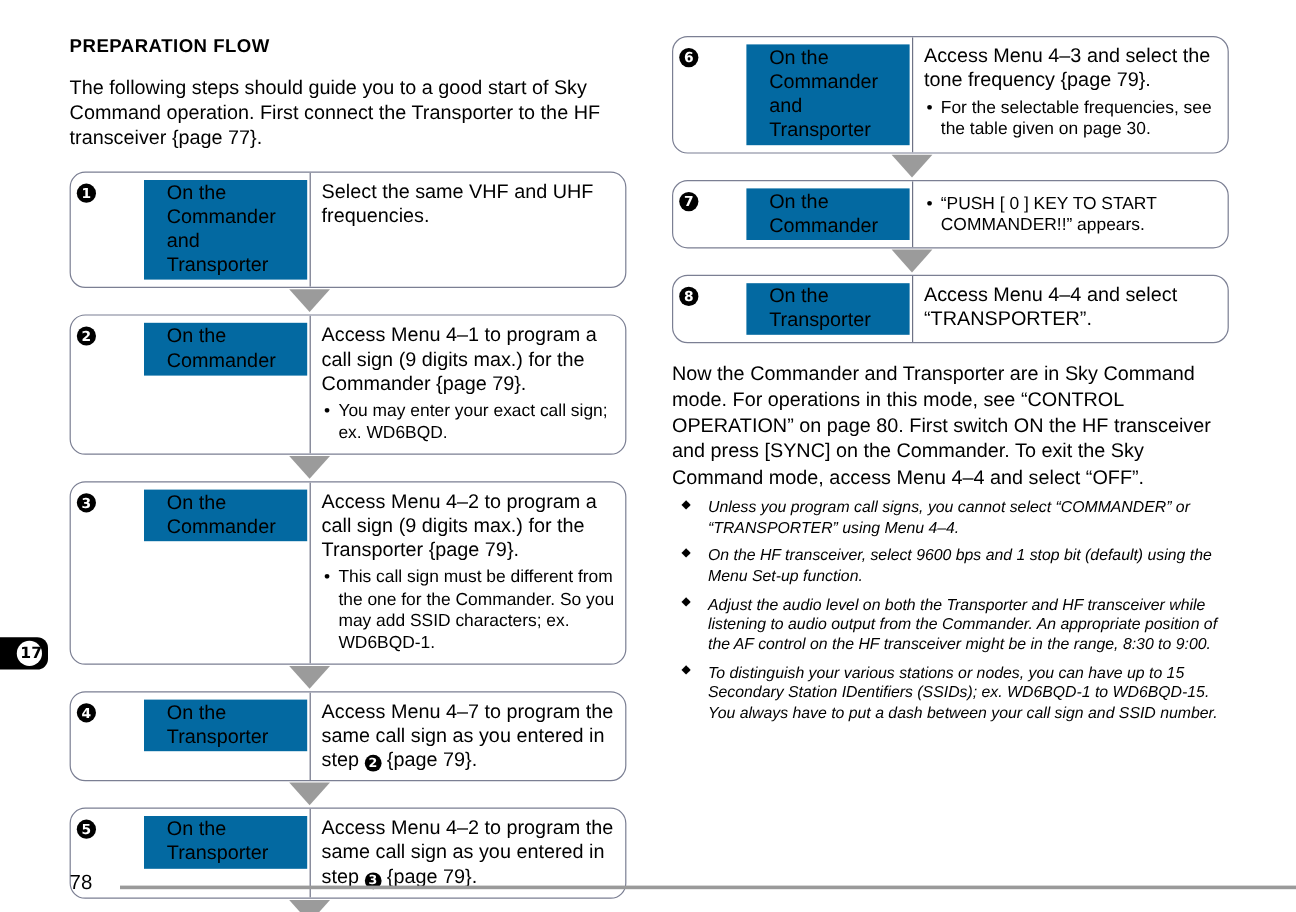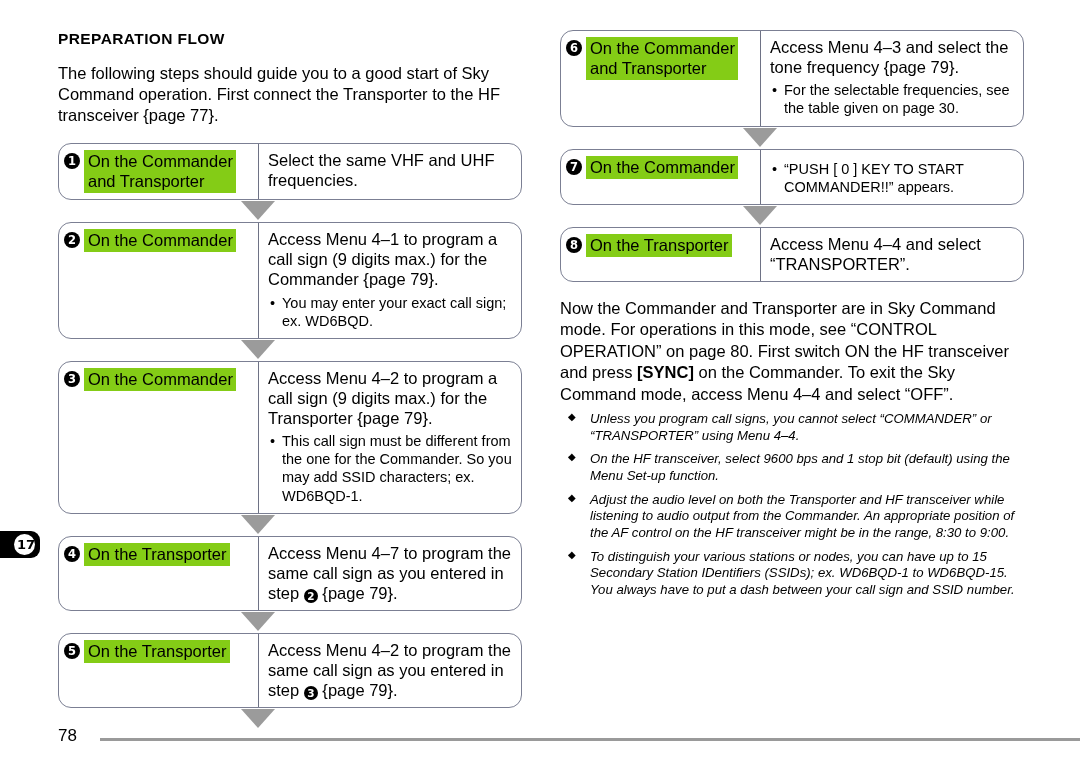--- a/index.html
+++ b/index.html
@@ -85,26 +85,27 @@
     color: #ffffff;
     font-size: 11.5px;
     font-weight: bold;
     line-height: 16px;
     text-align: center;
     margin-top: 3px;
     margin-right: 4px;
     font-family: "DejaVu Sans", sans-serif;
   }
   .role-label {
-    background: #84cc16;
+    background: #0369a1;
     font-size: 16.5px;
     line-height: 1.22;
-    padding: 1px 3px 2px 4px;
+    padding: 1px 3px 2px 19px;
     white-space: pre-line;
     display: inline-block;
+    margin-left: 36px;
   }
   .flow-right {
     flex: 1 1 auto;
     padding: 6px 8px 7px 9px;
     box-sizing: border-box;
   }
   .flow-text {
     font-size: 16.5px;
     line-height: 1.22;
     white-space: pre-line;
@@ -235,21 +236,21 @@
   }
   #footer .rule {
     position: absolute;
     left: 100px;
     right: 0px;
     top: 12px;
     height: 3px;
     background: #9a9a9a;
   }
 
-  .strong { font-weight: bold; }
+  .strong { font-weight: normal; }
 </style>
 </head>
 <body>
 
 <div id="page">
 
   <div class="col-left">
 
     <h1 class="section-title">PREPARATION FLOW</h1>
 

